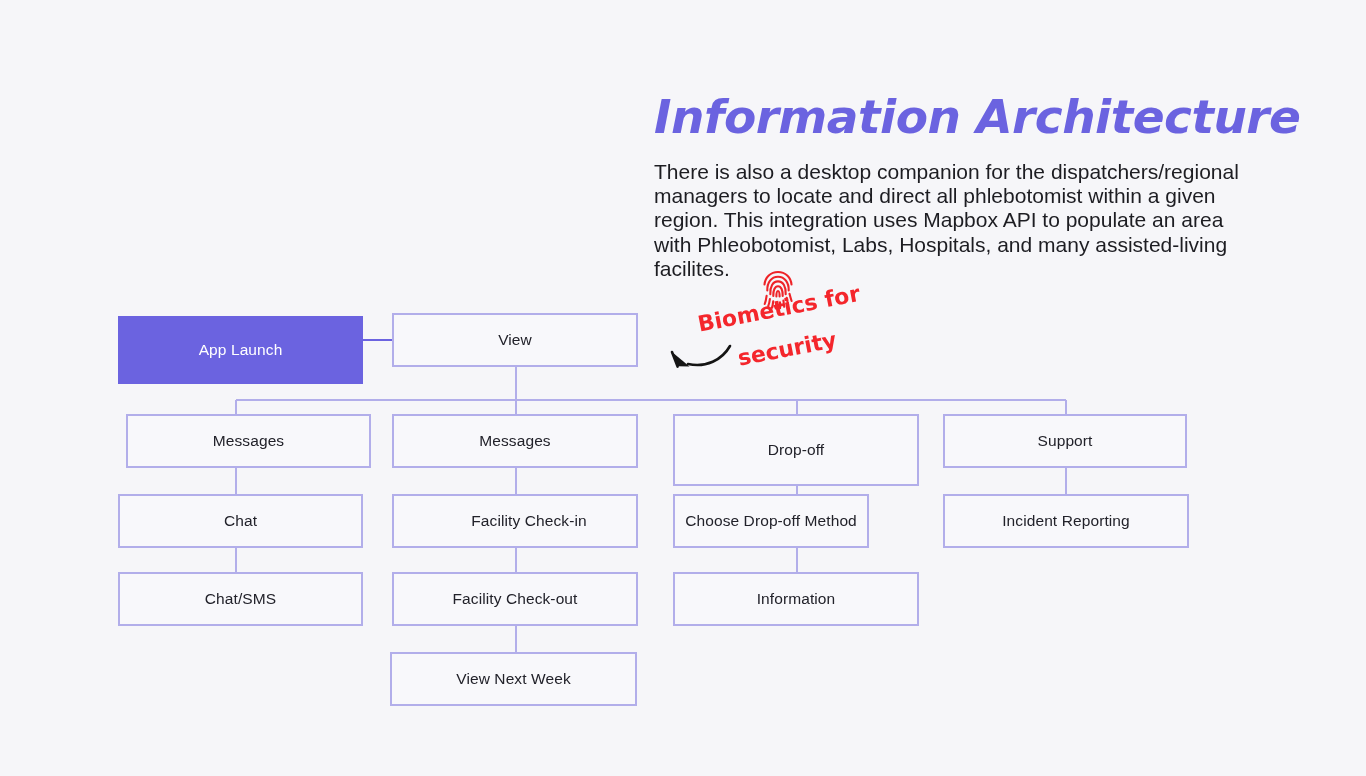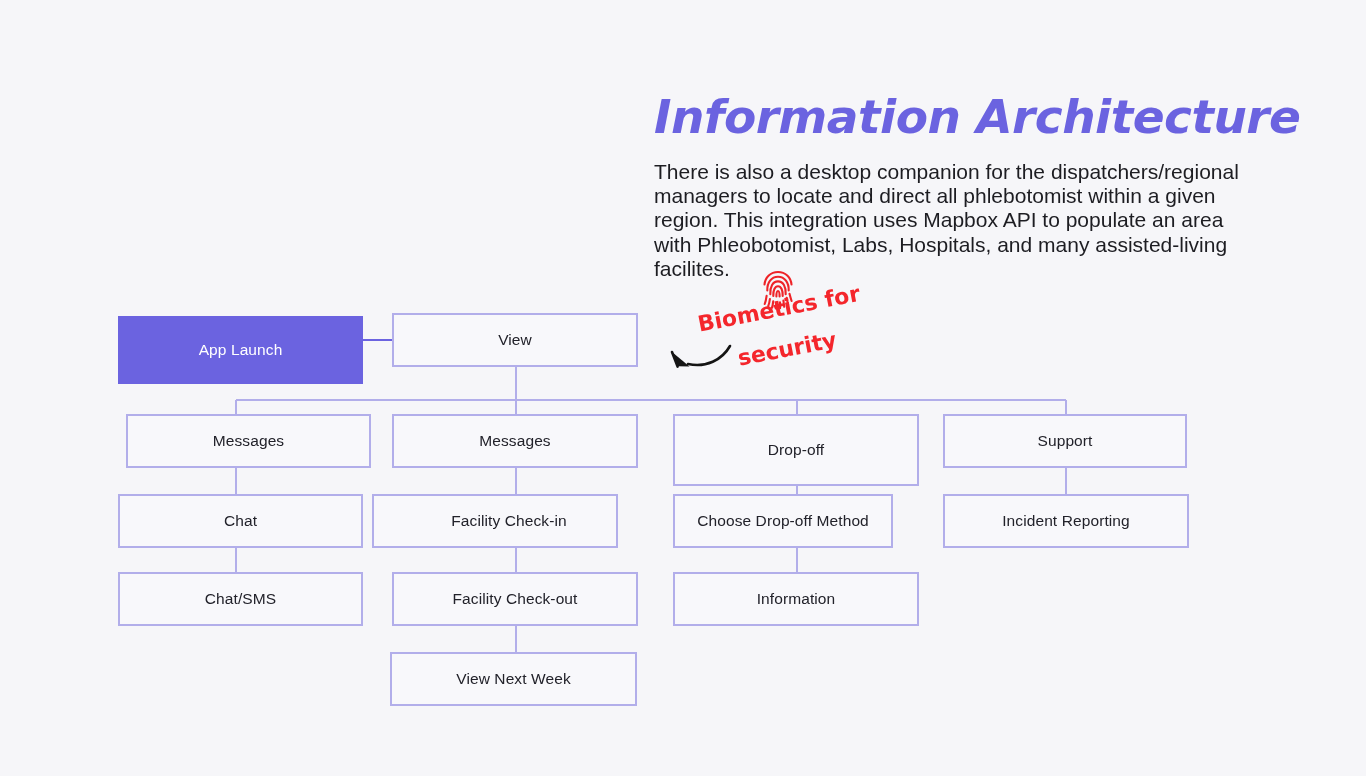--- a/index.html
+++ b/index.html
@@ -174,24 +174,24 @@
         </div>
         <div class="node" style="left: 673px; top: 414px; width: 246px; height: 72px;">
           <span>Drop-off</span>
         </div>
         <div class="node" style="left: 943px; top: 414px; width: 244px; height: 54px;">
           <span>Support</span>
         </div>
         <div class="node" style="left: 118px; top: 494px; width: 245px; height: 54px;">
           <span>Chat</span>
         </div>
-        <div class="node" style="left: 372px; top: 494px; width: 246px; height: 54px; padding-left: 28px;">
+        <div class="node" style="left: 392px; top: 494px; width: 246px; height: 54px; padding-left: 28px;">
           <span>Facility Check-in</span>
         </div>
-        <div class="node" style="left: 673px; top: 494px; width: 220px; height: 54px;">
+        <div class="node" style="left: 673px; top: 494px; width: 196px; height: 54px;">
           <span>Choose Drop-off Method</span>
         </div>
         <div class="node" style="left: 943px; top: 494px; width: 246px; height: 54px;">
           <span>Incident Reporting</span>
         </div>
         <div class="node" style="left: 118px; top: 572px; width: 245px; height: 54px;">
           <span>Chat/SMS</span>
         </div>
         <div class="node" style="left: 392px; top: 572px; width: 246px; height: 54px;">
           <span>Facility Check-out</span>

